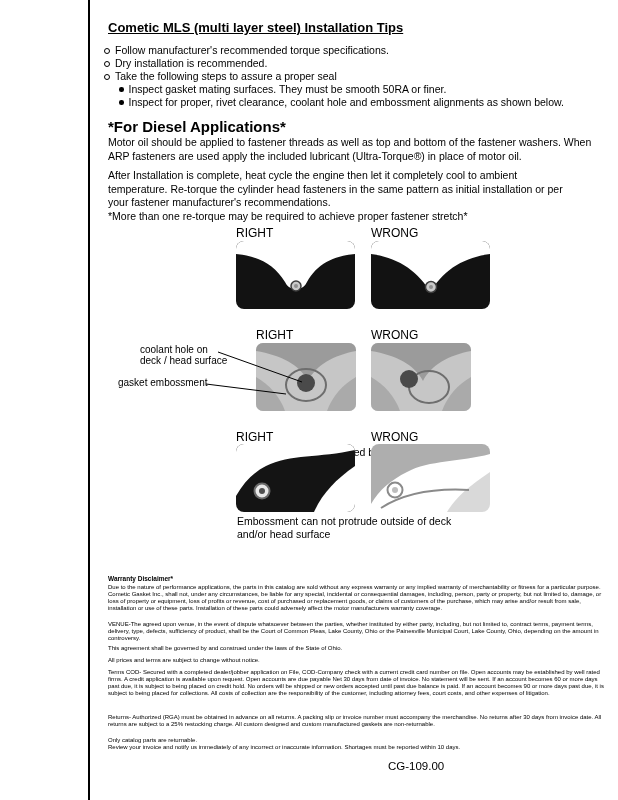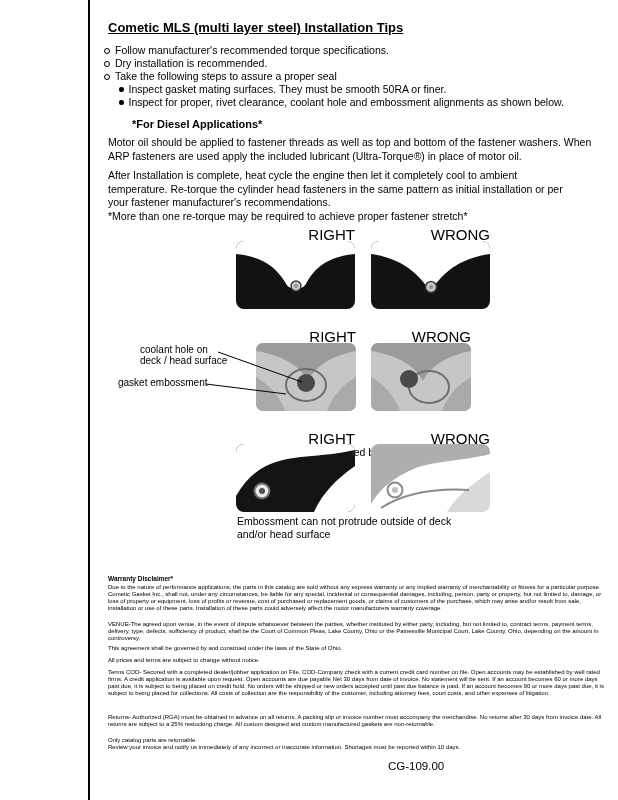--- a/index.html
+++ b/index.html
@@ -7,27 +7,27 @@
         font-family:"Liberation Sans",sans-serif;color:#000;padding-left:10px;}
   .abs{position:absolute;}
   .left-rule{left:88px;top:0;width:2px;height:800px;background:#000;}
   .title{left:108px;top:20px;font-size:13px;font-weight:bold;text-decoration:underline;white-space:nowrap;}
   .bullets{left:104px;top:44px;}
   .subbullets{left:119px;top:83px;}
   .bullet-row{display:flex;align-items:flex-start;text-align:right;}
   .marker-circle{flex:0 0 auto;width:4px;height:4px;border:1px solid #000;border-radius:50%;margin:4px 5px 0 0;}
   .marker-disc{flex:0 0 auto;width:4.5px;height:4.5px;background:#000;border-radius:50%;margin:4px 5px 0 0;}
   .bullet-text{font-size:10.5px;line-height:13px;white-space:nowrap;}
-  .heading{font-size:11px;font-weight:bold;margin-left:24px;}
+  .heading{font-size:15px;font-weight:bold;}
   .diesel-heading{left:108px;top:118px;}
   .body-text{font-size:10.5px;line-height:13.5px;}
   .para1{left:108px;top:136px;width:500px;}
   .para2{left:108px;top:169px;width:465px;}
   .note{left:108px;top:210px;white-space:nowrap;}
-  .rw-label{font-size:15px;text-align:right;}
+  .rw-label{font-size:12px;text-align:left;}
   .r1-right-label{left:236px;top:226px;width:119px;}
   .r1-wrong-label{left:371px;top:226px;width:119px;}
   .r1-right-img{left:236px;top:241px;width:119px;height:68px;}
   .r1-wrong-img{left:371px;top:241px;width:119px;height:68px;}
   .caption{font-size:10.5px;line-height:13px;}
   .caption1{left:237px;top:312px;white-space:nowrap;}
   .r2-right-label{left:256px;top:328px;width:100px;}
   .r2-wrong-label{left:371px;top:328px;width:100px;}
   .r2-right-img{left:256px;top:343px;width:100px;height:68px;}
   .r2-wrong-img{left:371px;top:343px;width:100px;height:68px;}

